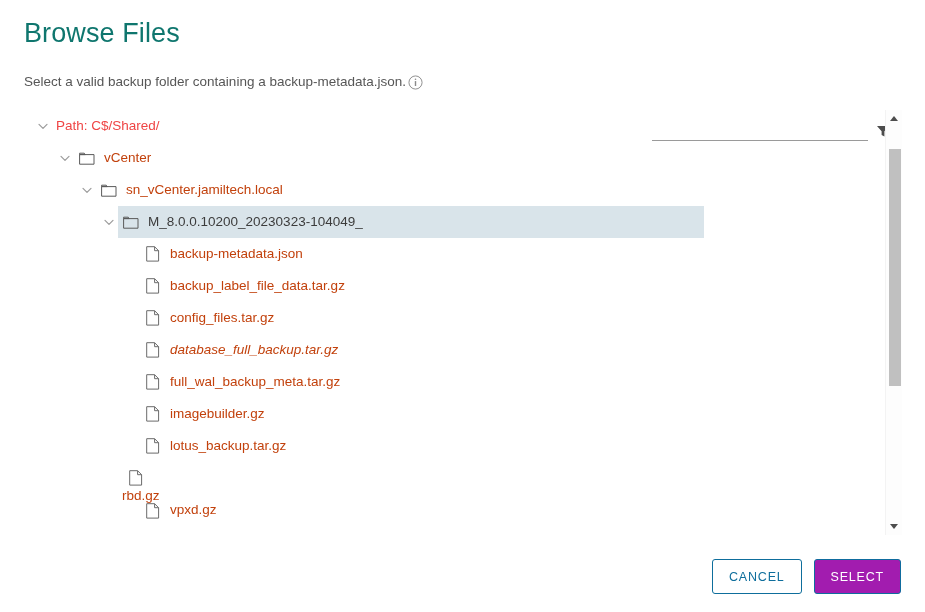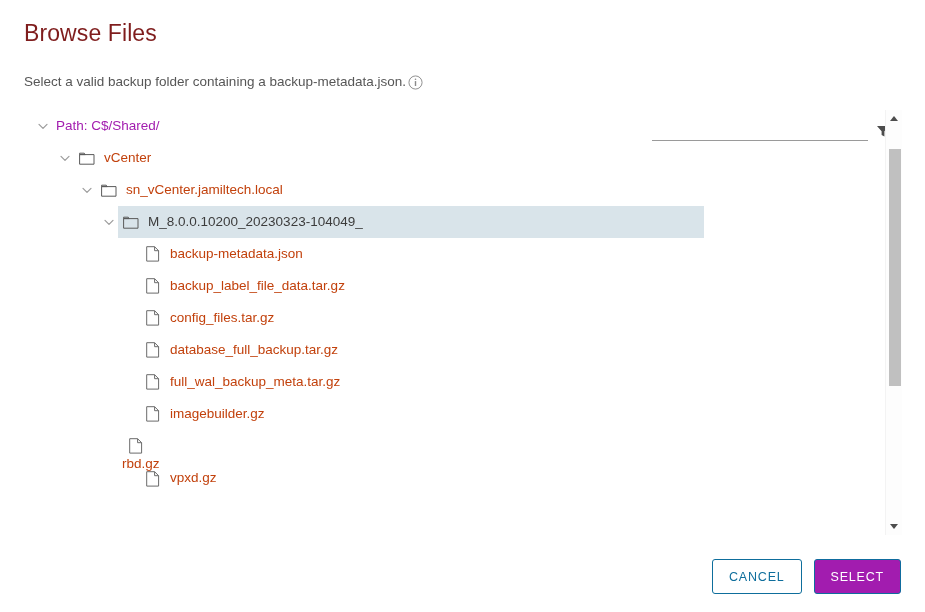--- a/index.html
+++ b/index.html
@@ -15,23 +15,23 @@
     color: #565656;
     overflow: hidden;
     position: relative;
   }
 
   
   .dialog-title {
     position: absolute;
     left: 24px;
     top: 18px;
-    font-size: 23px;
+    font-size: 27px;
     font-weight: 400;
-    color: #7f1d1d;
+    color: #0f766e;
     letter-spacing: 0.1px;
     line-height: 30px;
   }
   .subtitle-row {
     position: absolute;
     left: 24px;
     top: 72px;
     display: flex;
     align-items: center;
     gap: 2px;
@@ -109,21 +109,21 @@
     justify-content: center;
     margin-right: 9px;
   }
   .node-label {
     font-size: 13.5px;
     color: #c2410c;
     white-space: nowrap;
     line-height: 18px;
   }
   .node-label.root {
-    color: #a21caf;
+    color: #ef4444;
   }
   .node-label.selected-label {
     color: #3c3c3c;
   }
 
   
   .filter-wrap {
     position: absolute;
     left: 628px;
     top: 12px;
@@ -360,21 +360,21 @@
               <svg width="14" height="16" viewBox="0 0 14 16">
                 <path d="M0.7 0.7 H8.6 L12.6 4.7 V15.1 H0.7 Z" fill="none" stroke="#6b6b6b" stroke-width="1" stroke-linejoin="round"></path>
                 <path d="M8.6 0.7 V4.7 H12.6" fill="none" stroke="#6b6b6b" stroke-width="1" stroke-linejoin="round"></path>
               </svg>
             </span>
             <span class="node-label">config_files.tar.gz</span>
           </div>
         </div>
         <div class="tree-row leaf">
           <div class="hl"></div>
-          <div class="row-inner" style="padding-left: 98px;">
+          <div class="row-inner" style="padding-left: 98px; font-style: italic;">
             <span class="chevron"></span>
             <span class="file-icon">
               <svg width="14" height="16" viewBox="0 0 14 16">
                 <path d="M0.7 0.7 H8.6 L12.6 4.7 V15.1 H0.7 Z" fill="none" stroke="#6b6b6b" stroke-width="1" stroke-linejoin="round"></path>
                 <path d="M8.6 0.7 V4.7 H12.6" fill="none" stroke="#6b6b6b" stroke-width="1" stroke-linejoin="round"></path>
               </svg>
             </span>
             <span class="node-label">database_full_backup.tar.gz</span>
           </div>
         </div>
@@ -395,20 +395,33 @@
           <div class="hl"></div>
           <div class="row-inner" style="padding-left: 98px;">
             <span class="chevron"></span>
             <span class="file-icon">
               <svg width="14" height="16" viewBox="0 0 14 16">
                 <path d="M0.7 0.7 H8.6 L12.6 4.7 V15.1 H0.7 Z" fill="none" stroke="#6b6b6b" stroke-width="1" stroke-linejoin="round"></path>
                 <path d="M8.6 0.7 V4.7 H12.6" fill="none" stroke="#6b6b6b" stroke-width="1" stroke-linejoin="round"></path>
               </svg>
             </span>
             <span class="node-label">imagebuilder.gz</span>
+          </div>
+        </div>
+        <div class="tree-row leaf">
+          <div class="hl"></div>
+          <div class="row-inner" style="padding-left: 98px;">
+            <span class="chevron"></span>
+            <span class="file-icon">
+              <svg width="14" height="16" viewBox="0 0 14 16">
+                <path d="M0.7 0.7 H8.6 L12.6 4.7 V15.1 H0.7 Z" fill="none" stroke="#6b6b6b" stroke-width="1" stroke-linejoin="round"></path>
+                <path d="M8.6 0.7 V4.7 H12.6" fill="none" stroke="#6b6b6b" stroke-width="1" stroke-linejoin="round"></path>
+              </svg>
+            </span>
+            <span class="node-label">lotus_backup.tar.gz</span>
           </div>
         </div>
         <div class="tree-row leaf">
           <div class="hl"></div>
           <div class="row-inner" style="padding-left: 98px; flex-direction: column;">
             <span class="chevron"></span>
             <span class="file-icon">
               <svg width="14" height="16" viewBox="0 0 14 16">
                 <path d="M0.7 0.7 H8.6 L12.6 4.7 V15.1 H0.7 Z" fill="none" stroke="#6b6b6b" stroke-width="1" stroke-linejoin="round"></path>
                 <path d="M8.6 0.7 V4.7 H12.6" fill="none" stroke="#6b6b6b" stroke-width="1" stroke-linejoin="round"></path>

